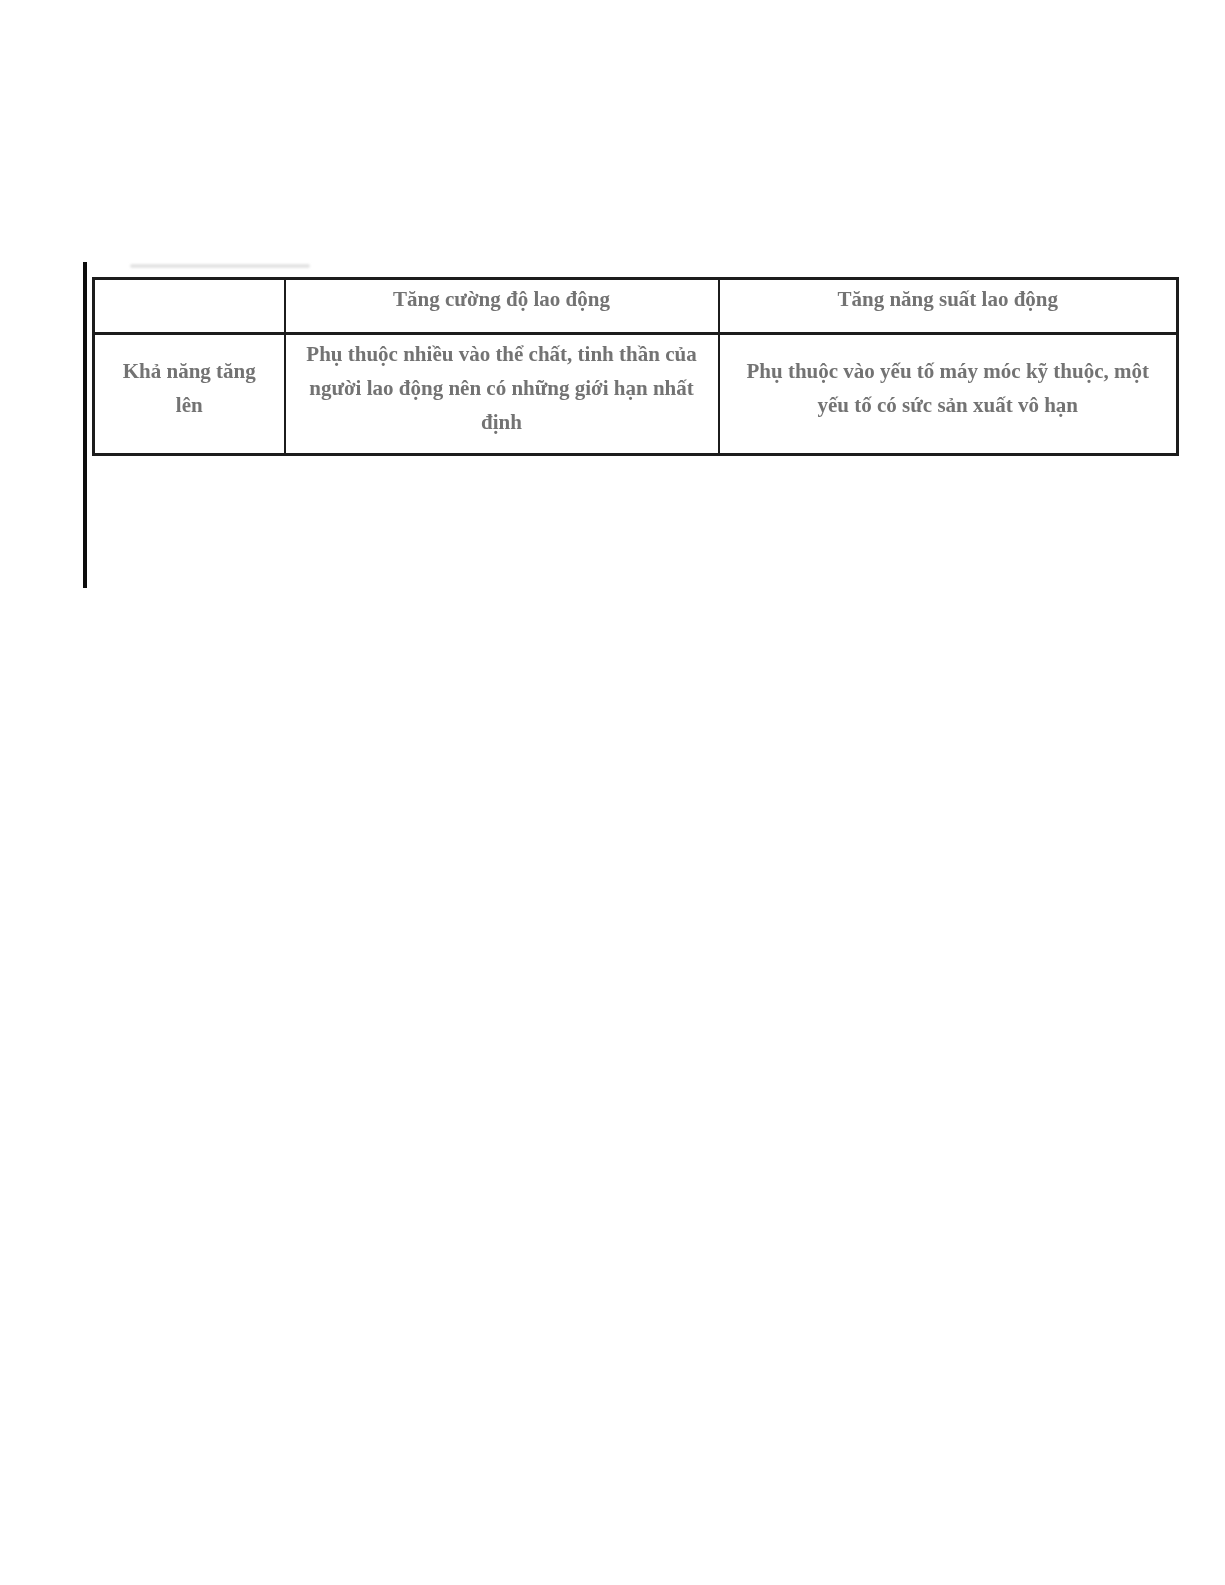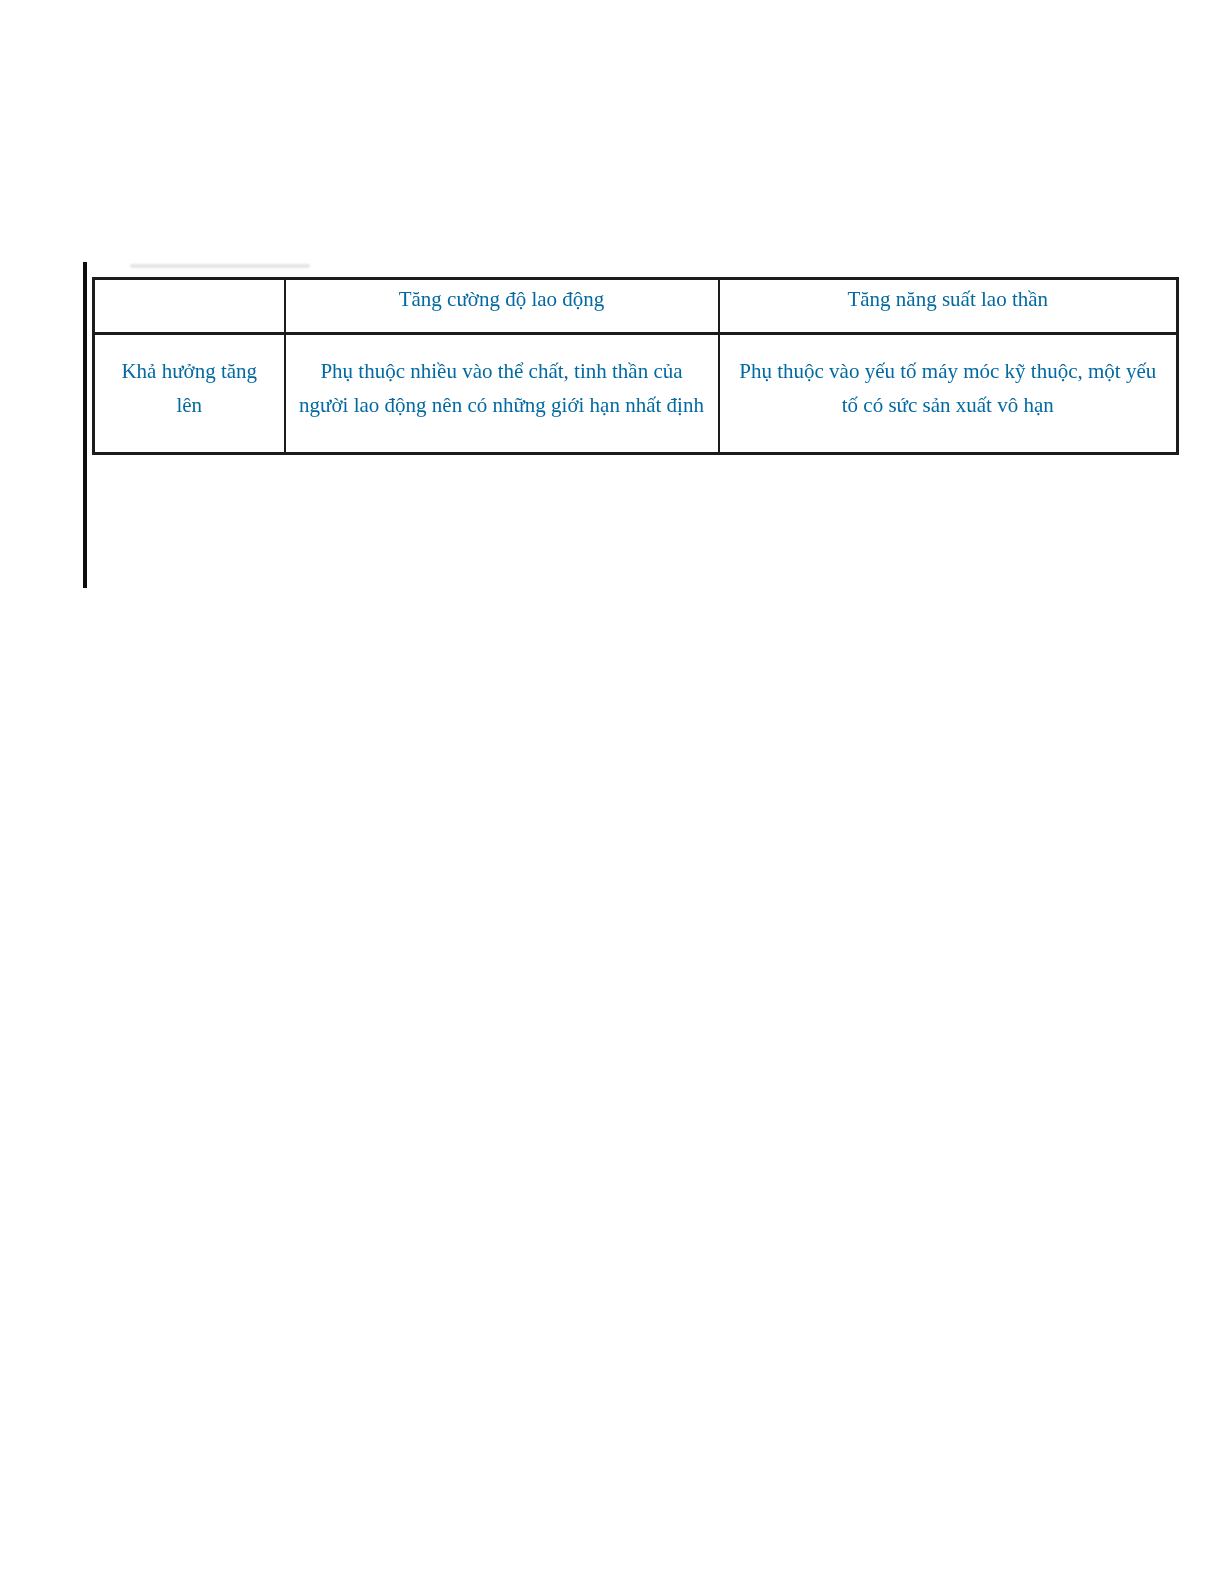--- a/index.html
+++ b/index.html
@@ -50,23 +50,23 @@
     border: 3px solid #1c1c1c;
     background: #ffffff;
   }
   table.cmp th,
   table.cmp td {
     border: 2px solid #1c1c1c;
     text-align: center;
     vertical-align: middle;
     font-size: 21px;
     line-height: 34px;
-    font-weight: normal;
+    font-weight: bold;
     padding: 2px 12px 14px 12px;
-    color: #0369a1;
+    color: #737373;
   }
   table.cmp thead th {
     height: 54px;
     border-bottom-width: 3px;
     padding-bottom: 16px;
   }
   table.cmp tr.r1 td { height: 122px; }
   table.cmp tr.r2 td { height: 120px; }
   table.cmp td.top {
     vertical-align: top;
@@ -87,25 +87,25 @@
   <table class="cmp">
     <colgroup>
       <col class="c1">
       <col class="c2">
       <col class="c3">
     </colgroup>
     <thead>
       <tr>
         <th></th>
         <th>Tăng cường độ lao động</th>
-        <th>Tăng năng suất lao thần</th>
+        <th>Tăng năng suất lao động</th>
       </tr>
     </thead>
     <tbody>
       <tr class="r2">
-        <td>Khả hưởng tăng lên</td>
+        <td>Khả năng tăng lên</td>
         <td>Phụ thuộc nhiều vào thể chất, tinh thần của người lao động nên có những giới hạn nhất định</td>
         <td>Phụ thuộc vào yếu tố máy móc kỹ thuộc, một yếu tố có sức sản xuất vô hạn</td>
       </tr>
     </tbody>
   </table>
 
 </div>
 
 </body></html>

